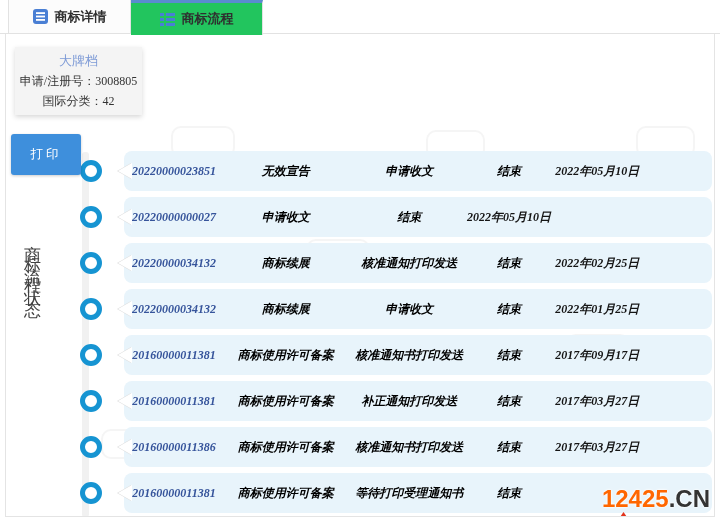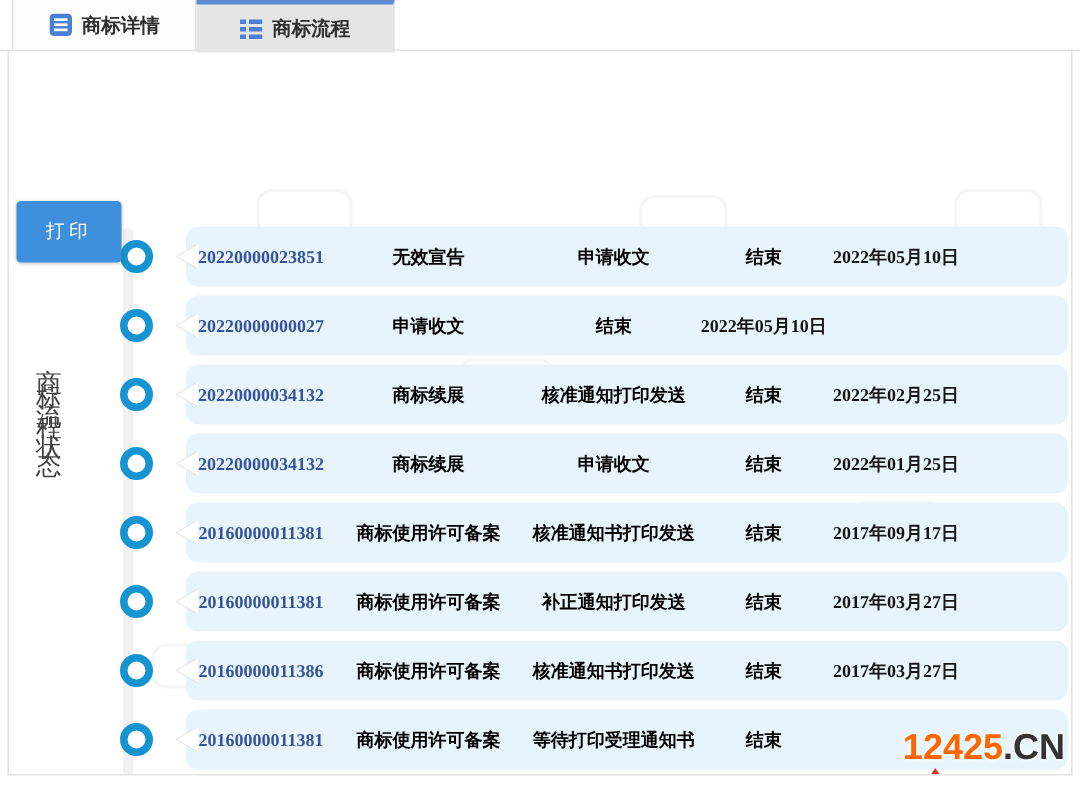--- a/index.html
+++ b/index.html
@@ -20,21 +20,21 @@
     font-size:13px; font-weight:700; color:#2f2f2f; cursor:pointer; background:#fff;
   }
   .tab.inactive {
     left:8px; width:123px;
     border-left:1px solid #e2e2e2; border-right:1px solid #e2e2e2;
     background:#fcfcfc;
   }
   .tab.active {
     left:131px; width:132px; height:35px;
     border-top:3px solid #5a8bd0; border-right:1px solid #e2e2e2;
-    z-index:4; background:#e5e5e5;
+    z-index:4; background:#22c55e;
   }
 
   
   .panel {
     position:absolute; left:5px; top:34px; width:710px; height:483px;
     border:1px solid #e4e4e4; border-top:none; box-sizing:border-box;
     overflow:hidden; background:#fff;
   }
 
   .deco { position:absolute; border:2px solid #f5f5f5; border-radius:10px; z-index:0; }
@@ -89,21 +89,21 @@
     border-right:14px solid #ffffff;
     margin-left:16px; margin-right:-8px; z-index:2;
     filter:drop-shadow(-1px 0 0 #dddddd);
   }
   .bubble {
     flex:1; min-height:40px; background:#e8f4fb; border-radius:8px;
     box-sizing:border-box; padding:3px 0;
     display:grid; grid-template-columns:17% 21% 21% 13% 17% 11%;
     align-items:center; justify-items:center;
   }
-  .cell { font-size:12px; text-align:right; line-height:1.35; }
+  .cell { font-size:12px; text-align:right; line-height:1.35;font-style:italic; }
   .cell.no   { font-weight:700; color:#36549b; }
   .cell.blue { color:#000000; font-weight:600; }
   .cell.date { font-weight:700; color:#151515; white-space:nowrap; }
 
   .watermark {
     position:absolute; right:4px; top:451px; z-index:5;
     font-family:"Liberation Sans", sans-serif; font-size:24px; font-weight:800;
     text-shadow:0 0 2px #fff, 0 0 3px #fff;
   }
   .watermark .num { color:#ff6600; }
@@ -147,20 +147,25 @@
 
 <div class="panel">
 
   <div class="deco" style="left:165px; top:92px; width:60px; height:28px;"></div>
   <div class="deco" style="left:420px; top:96px; width:55px; height:26px;"></div>
   <div class="deco" style="left:630px; top:92px; width:55px; height:28px;"></div>
   <div class="deco" style="left:300px; top:205px; width:60px; height:28px;"></div>
   <div class="deco" style="left:560px; top:300px; width:60px; height:28px;"></div>
   <div class="deco" style="left:95px; top:395px; width:50px; height:26px;"></div>
 
+  <div class="infobox">
+    <div class="name">大牌档</div>
+    <div>申请/注册号：3008805</div>
+    <div>国际分类：42</div>
+  </div>
 
 
   <div class="print-btn">打印</div>
 
   <div class="side-label">商标流程状态</div>
 
   <div class="timeline-line"></div>
   <div class="rows" id="rows-container">
       <div class="row">
         <span class="dot"></span>

